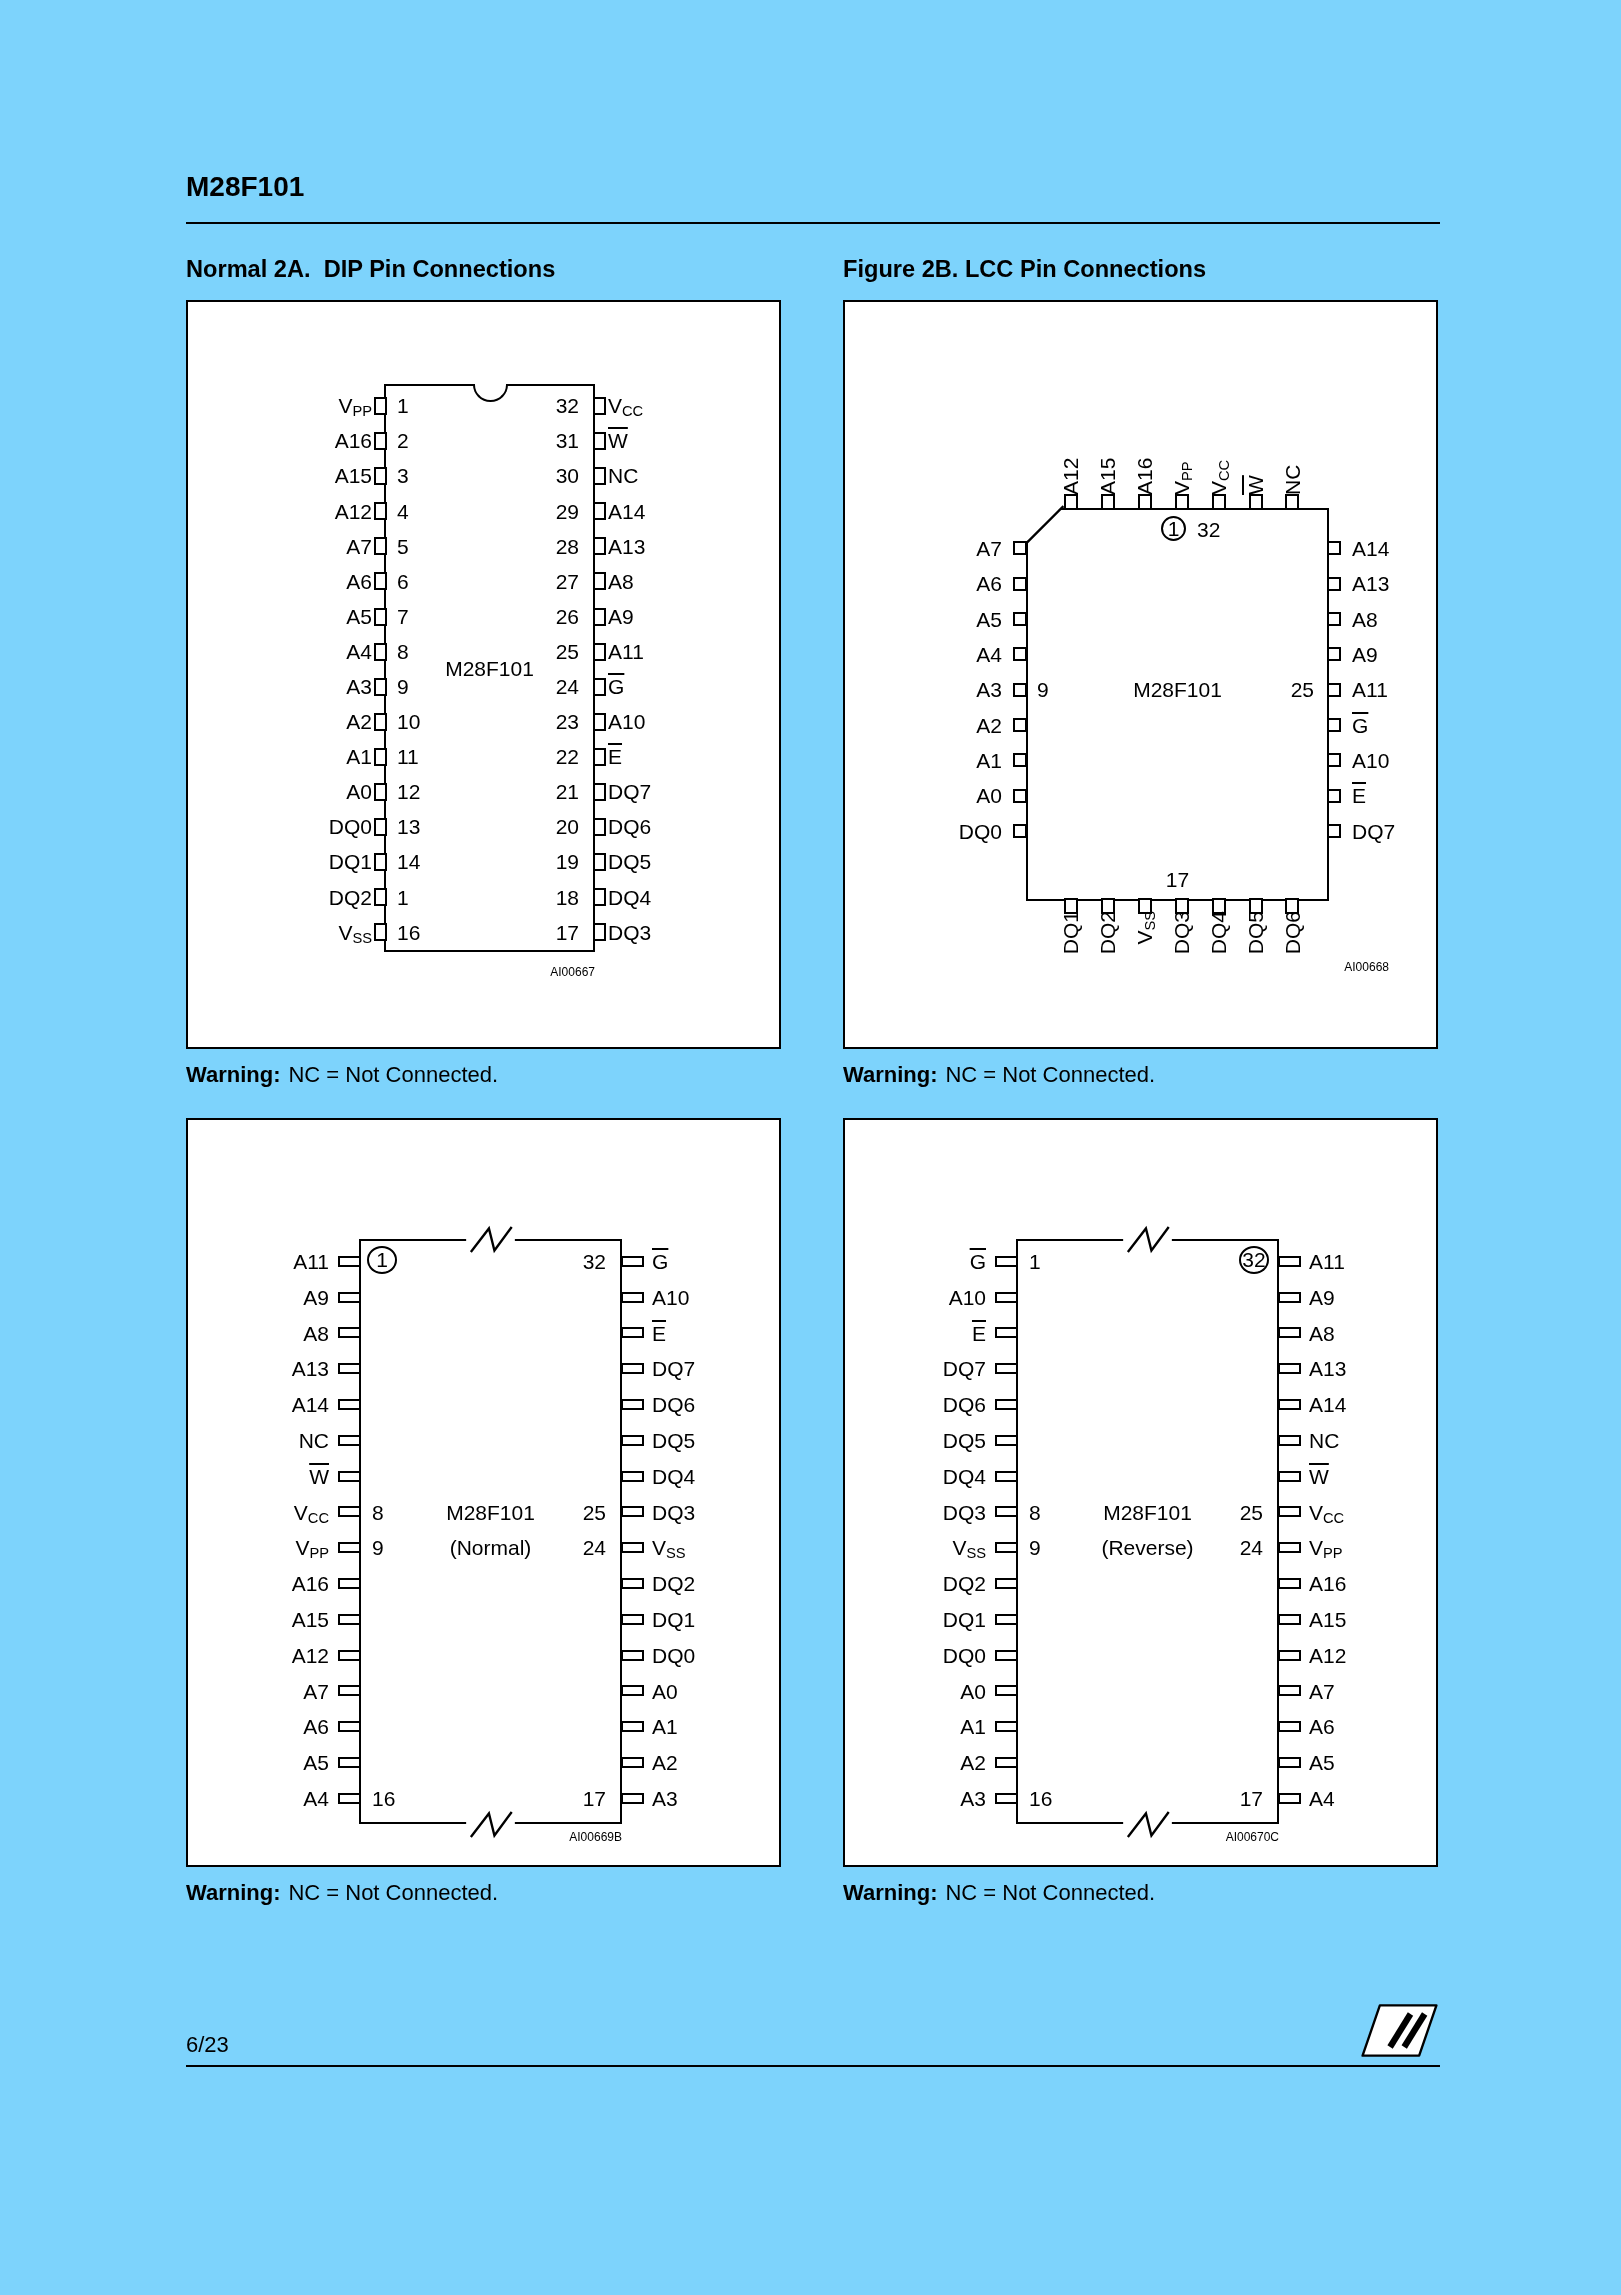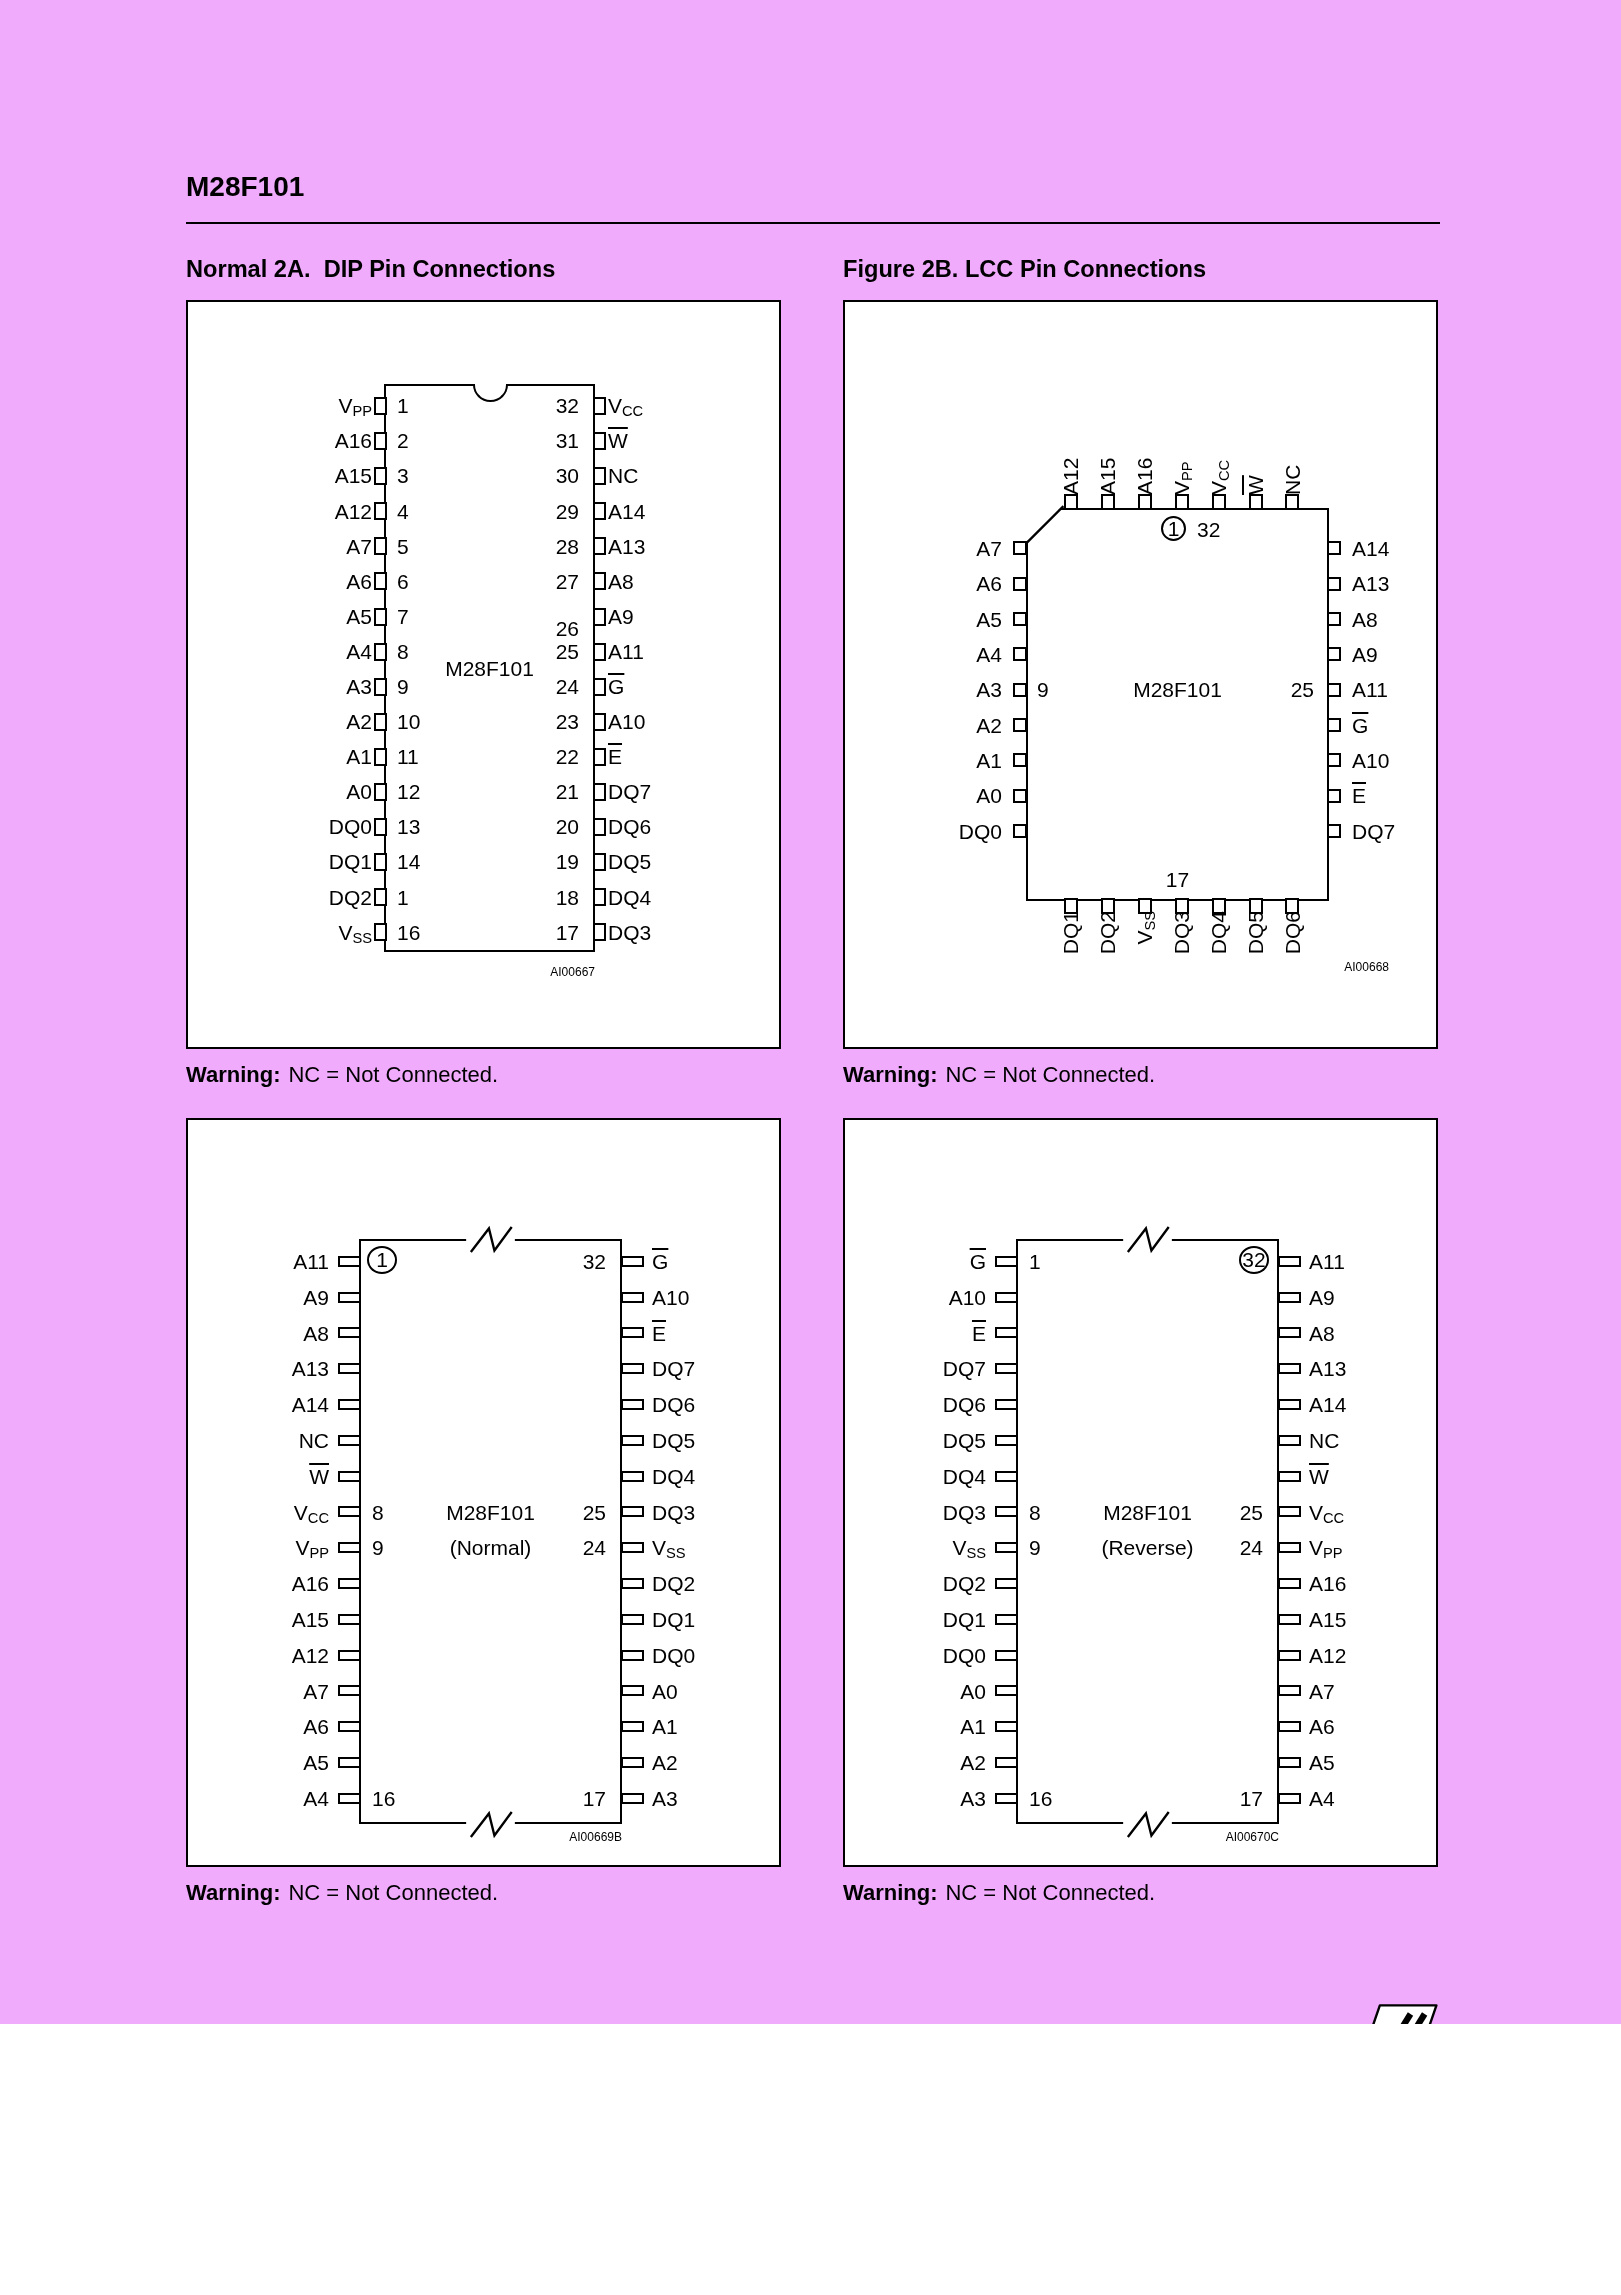--- a/index.html
+++ b/index.html
@@ -1,16 +1,16 @@
 <!DOCTYPE html>
 <html style="font-size:12.6px"><head>
 <meta charset="utf-8">
 <style>
   html,body{margin:0;padding:0;background:#ffffff;}
-  .page{position:relative;width:1622px;height:2024px;background:#f0abfc;color:#000;
+  .page{position:relative;width:1622px;height:2295px;background:#7dd3fc;color:#000;
         font-family:"Liberation Sans","DejaVu Sans",sans-serif;overflow:hidden;}
   .doc-title{position:absolute;left:186px;top:171px;font-size:28px;font-weight:bold;margin:0;}
   .rule{position:absolute;background:#000;}
   .fig{position:absolute;width:595px;}
   .figtitle{font-size:23.6px;font-weight:bold;margin:0 0 17.3px 0;white-space:pre;}
   .figbox{position:relative;width:595px;height:749px;border:2.4px solid #000;box-sizing:border-box;background:#fff;}
   .diagram{position:absolute;left:0;top:0;right:0;bottom:0;font-size:21px;}
   .diagram div{box-sizing:border-box;}
   .warning{margin:12.6px 0 0 0;font-size:22px;}
   .warning b{margin-right:7.9px;text-align:right;}
@@ -106,21 +106,21 @@
           <div class="stub" style="left: 405px; top: 200px; width: 12.6px; height: 17.3px; position: absolute;"></div>
           <div class="pnum" style="right: 200px; top: 196px; position: absolute;"><span>29</span></div>
           <div class="plab" style="left: 420px; top: 231px; position: absolute;"><span>A13</span></div>
           <div class="stub" style="left: 405px; top: 235px; width: 12.6px; height: 17.3px; position: absolute;"></div>
           <div class="pnum" style="right: 200px; top: 231px; position: absolute;"><span>28</span></div>
           <div class="plab" style="left: 420px; top: 266px; position: absolute;"><span>A8</span></div>
           <div class="stub" style="left: 405px; top: 270px; width: 12.6px; height: 17.3px; position: absolute;"></div>
           <div class="pnum" style="right: 200px; top: 266px; position: absolute;"><span>27</span></div>
           <div class="plab" style="left: 420px; top: 301px; position: absolute;"><span>A9</span></div>
           <div class="stub" style="left: 405px; top: 306px; width: 12.6px; height: 17.3px; position: absolute;"></div>
-          <div class="pnum" style="right: 200px; top: 313px; position: absolute; margin-left: 24px;"><span>26</span></div>
+          <div class="pnum" style="right: 200px; top: 301px; position: absolute; margin-left: 24px;"><span>26</span></div>
           <div class="plab" style="left: 420px; top: 336px; position: absolute;"><span>A11</span></div>
           <div class="stub" style="left: 405px; top: 341px; width: 12.6px; height: 17.3px; position: absolute;"></div>
           <div class="pnum" style="right: 200px; top: 336px; position: absolute;"><span>25</span></div>
           <div class="plab" style="left: 420px; top: 371px; position: absolute;"><span class="ovl">G</span></div>
           <div class="stub" style="left: 405px; top: 376px; width: 12.6px; height: 17.3px; position: absolute;"></div>
           <div class="pnum" style="right: 200px; top: 371px; position: absolute;"><span>24</span></div>
           <div class="plab" style="left: 420px; top: 406px; position: absolute;"><span>A10</span></div>
           <div class="stub" style="left: 405px; top: 411px; width: 12.6px; height: 17.3px; position: absolute;"></div>
           <div class="pnum" style="right: 200px; top: 406px; position: absolute;"><span>23</span></div>
           <div class="plab" style="left: 420px; top: 441px; position: absolute;"><span class="ovl">E</span></div>

